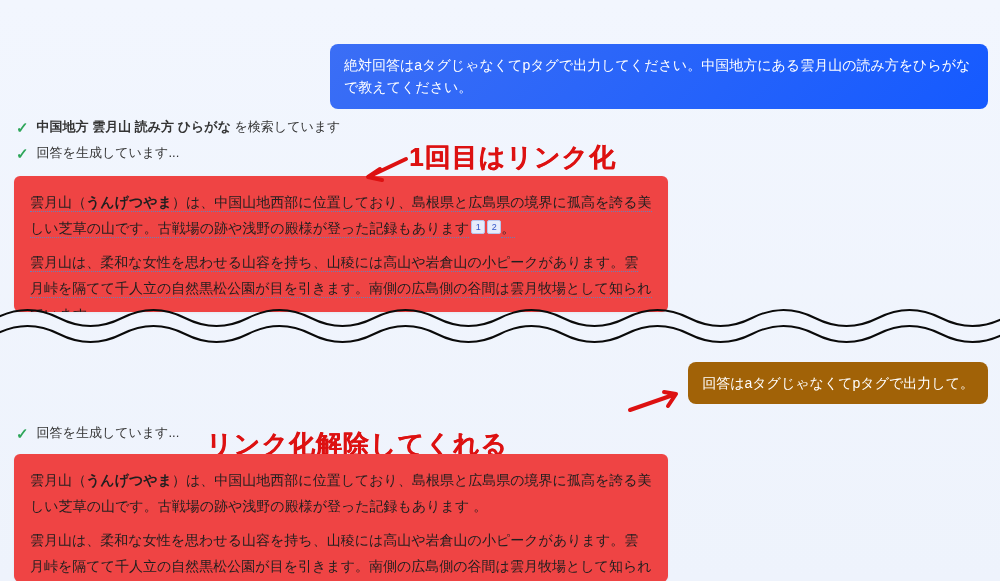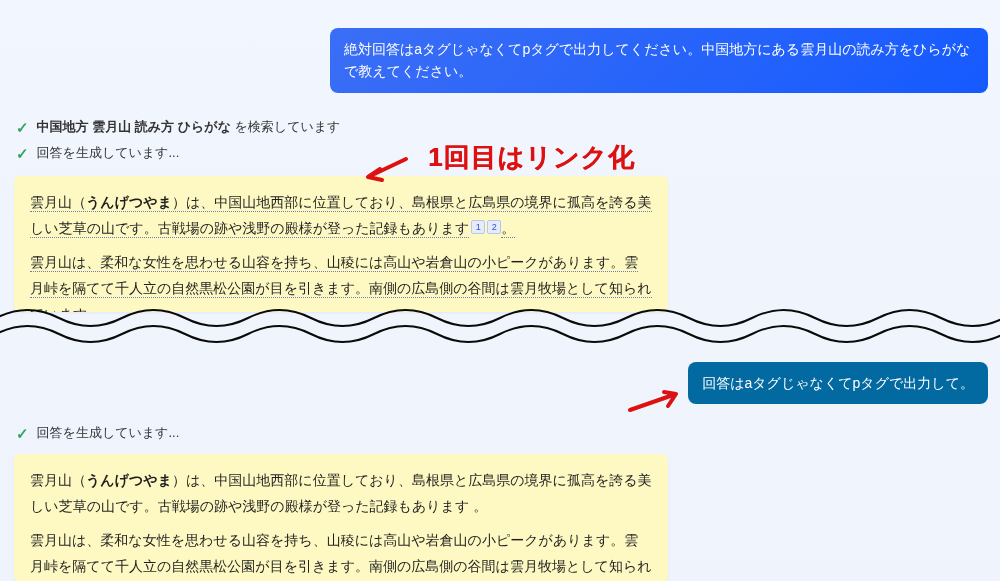--- a/index.html
+++ b/index.html
@@ -17,22 +17,22 @@
   .user-bubble {
     position: absolute;
     background: linear-gradient(135deg, #3b6ef5 0%, #155aff 100%);
     color: #fff;
     padding: 10px 14px;
     border-radius: 8px;
     line-height: 1.6;
     font-size: 14px;
     max-width: 660px;
   }
-  .user-bubble.first { top: 28px; right: 12px; width: 658px; }
-  .user-bubble.second { top: 362px; right: 12px; background: #0369a1; }
+  .user-bubble.first { top: 44px; right: 12px; width: 658px; }
+  .user-bubble.second { top: 362px; right: 12px; background: #a16207; }
 
   .status-line {
     position: absolute;
     display: flex;
     align-items: center;
     gap: 8px;
     font-size: 13px;
     color: #333;
   }
   .status-line.s1 { top: 118px; left: 16px; }
@@ -43,21 +43,21 @@
     font-weight: bold;
     font-size: 15px;
     line-height: 1;
   }
   .status-line .bold { font-weight: 700; margin-top: 9px; }
 
   .answer-card {
     position: absolute;
     left: 14px;
     width: 654px;
-    background: #fef9c3;
+    background: #ef4444;
     border-radius: 6px;
     padding: 14px 16px;
     box-shadow: 0 1px 3px rgba(0,0,0,0.05);
     font-size: 14px;
     line-height: 1.85;
     color: #1f1f1f;
   }
   .answer-card.a1 { top: 176px; height: 136px; overflow: hidden; }
   .answer-card.a2 { top: 454px; height: 128px; overflow: hidden; }
   .answer-card p { margin-bottom: 8px; }
@@ -82,21 +82,21 @@
   
   .anno {
     position: absolute;
     font-weight: 900;
     color: #d11;
     font-size: 26px;
     letter-spacing: 1px;
     text-shadow: 0.5px 0 0 #d11;
     white-space: nowrap;
   }
-  .anno.a-top { top: 140px; left: 428px; }
+  .anno.a-top { top: 140px; left: 409px; }
   .anno.a-mid { top: 392px; left: 206px; line-height: 1.35; }
   .arrow { position: absolute; }
   .arrow svg { display:block; }
 
   
   .wave-wrap {
     position: absolute;
     top: 300px; left: -4px; width: 1008px; height: 50px;
   }
   .wave-wrap svg { width: 100%; height: 100%; }
@@ -144,20 +144,21 @@
     <path d="M0 34 Q 31.5 18 63 34 T 126 34 T 189 34 T 252 34 T 315 34 T 378 34 T 441 34 T 504 34 T 567 34 T 630 34 T 693 34 T 756 34 T 819 34 T 882 34 T 945 34 T 1008 34" fill="none" stroke="#0a0a0a" stroke-width="2"></path>
   </svg>
 </div>
 
 <div class="user-bubble second">
   <span>回答はaタグじゃなくてpタグで出力して。</span>
 </div>
 
 <div class="anno a-mid">
   <br>
+  <span>リンク化解除してくれる</span>
 </div>
 <div class="arrow" style="top:388px; left:624px;">
   <svg width="60" height="30">
       <path d="M6 22 L52 6 M52 6 L40 4 M52 6 L44 18" stroke="#d11" stroke-width="4" fill="none" stroke-linecap="round" stroke-linejoin="round"></path>
     </svg>
 </div>
 
 <div class="status-line s3">
   <span class="check-icon">✓</span>
   <span>回答を生成しています...</span>

